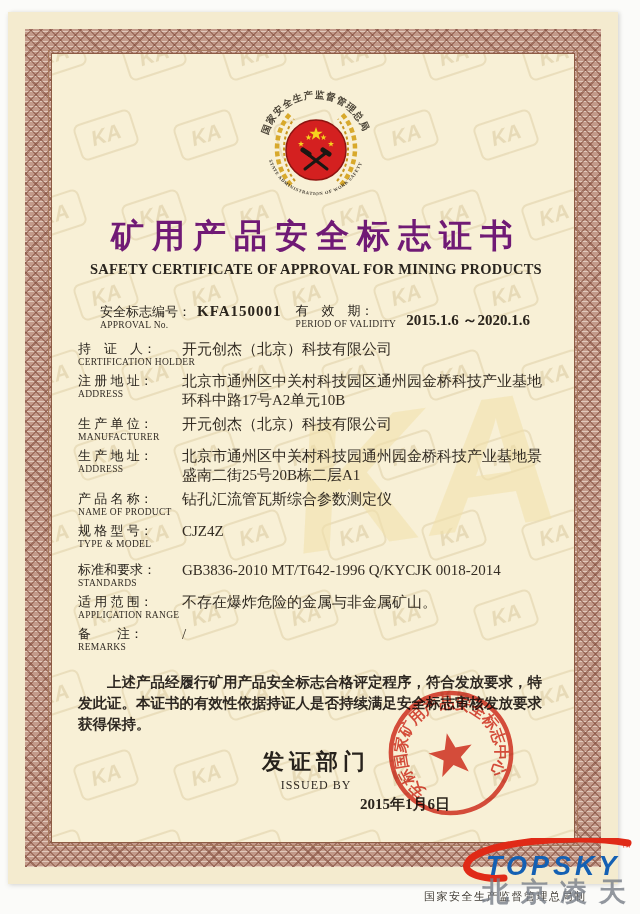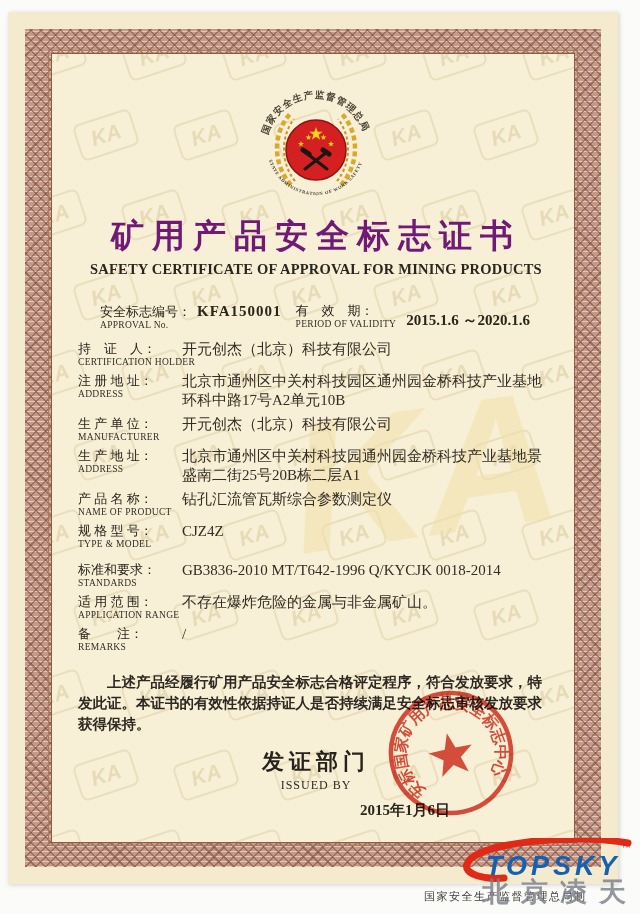--- a/index.html
+++ b/index.html
@@ -75,21 +75,21 @@
   .lab{width:104px;flex:none;}
   .field.gap{margin-top:11px;}
   
   .statement{
     margin-top:20px;font-size:14.5px;line-height:1.45;
     text-indent:2em;color:#2e2822;font-weight:bold;
   }
   .issued{margin-top:12px;text-align:center;}
   .issued-zh{font-size:22px;font-weight:bold;letter-spacing:5px;color:#27221c;}
   .issued-en{font-size:12px;letter-spacing:1px;color:#2e2822;margin-top:1px;}
-  .issue-date{margin-top:8px;margin-left:282px;font-size:15px;font-weight:bold;color:#2b251d;white-space:nowrap;}
+  .issue-date{margin-top:2px;margin-left:282px;font-size:15px;font-weight:bold;color:#2b251d;white-space:nowrap;}
   
   .seal{position:absolute;left:324px;top:624px;z-index:3;opacity:.88;mix-blend-mode:multiply;}
   
   .topsky{position:absolute;left:452px;top:838px;z-index:5;}
   .footer-line{position:absolute;left:424px;top:889px;z-index:4;
     font-size:11px;letter-spacing:1.5px;color:#3f3a33;white-space:nowrap;}
   .brand-cn{position:absolute;left:482px;top:874px;z-index:5;
     font-family:"Liberation Sans","DejaVu Sans",sans-serif;
     font-size:27px;font-weight:bold;letter-spacing:12px;
     color:rgba(122,128,138,.82);white-space:nowrap;}

